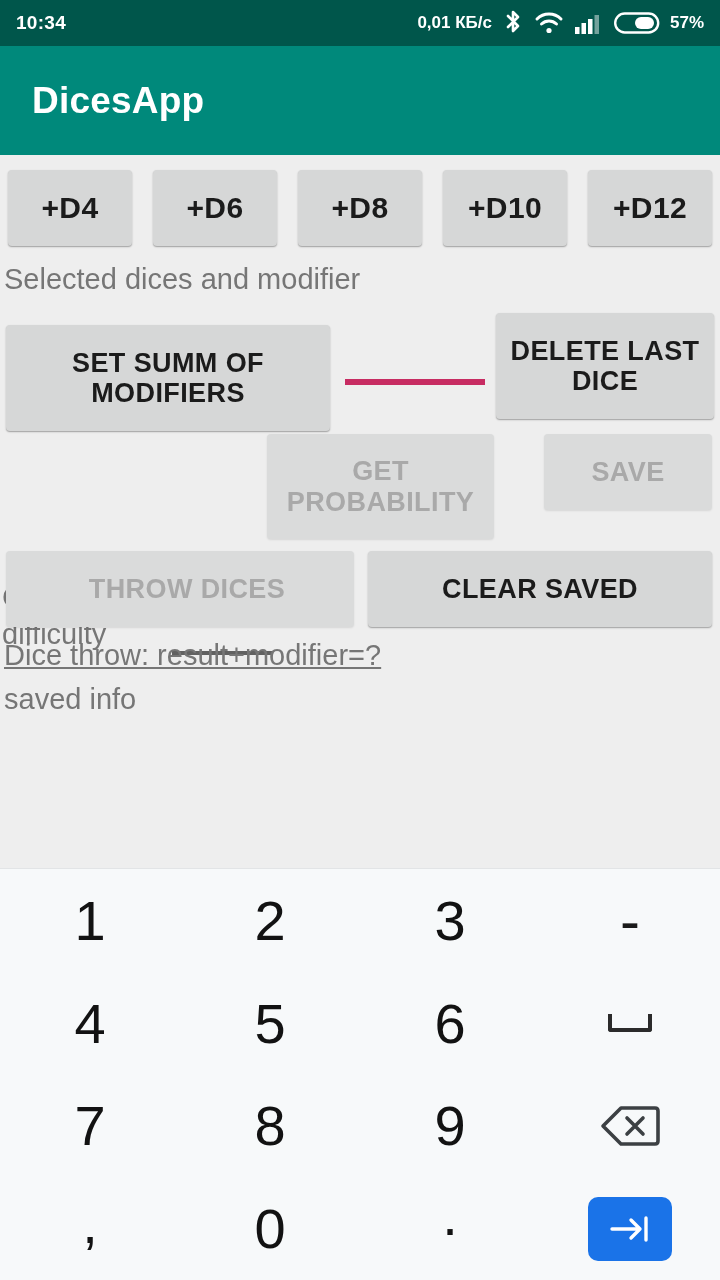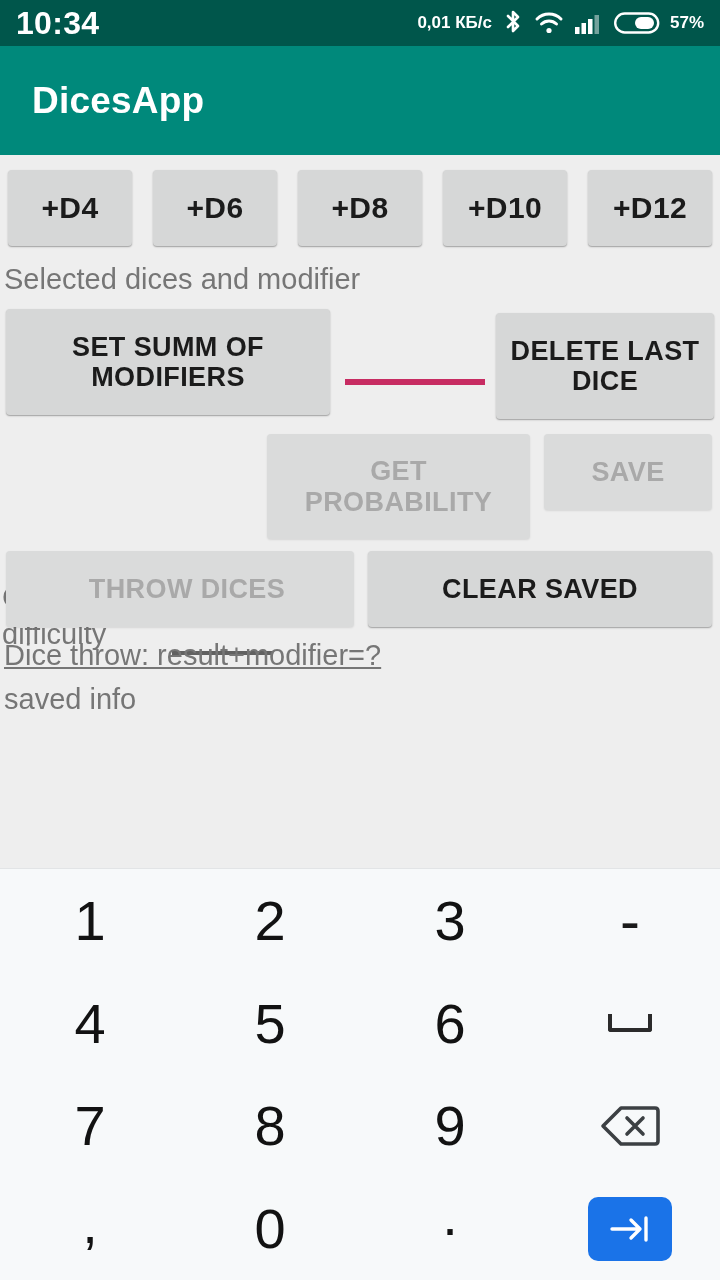--- a/index.html
+++ b/index.html
@@ -19,21 +19,21 @@
   .status-bar {
     height: 46px;
     background: #00564B;
     display: flex;
     align-items: center;
     padding: 0 16px;
     box-sizing: border-box;
     color: #ffffff;
   }
   .status-clock {
-    font-size: 32px;
+    font-size: 19px;
     font-weight: bold;
     letter-spacing: 0.3px;
   }
   .status-right {
     margin-left: auto;
     display: flex;
     align-items: center;
     gap: 10px;
   }
   .net-speed {
@@ -120,21 +120,21 @@
     position: absolute;
     color: #767676;
     font-size: 29px;
   }
   #selected-label { left: 4px; top: 108px; }
 
   
   #btn-set-summ {
     position: absolute;
     left: 6px;
-    top: 154px;
+    top: 170px;
     width: 324px;
     height: 106px;
   }
   #btn-delete-last {
     position: absolute;
     left: 496px;
     top: 158px;
     width: 218px;
     height: 106px;
   }
@@ -187,21 +187,21 @@
     position: absolute;
     left: 2px;
     bottom: 8px;
     font-size: 30px;
     color: #1b1b1b;
   }
   #btn-get-prob {
     position: absolute;
     left: 267px;
     top: 279px;
-    width: 263px;
+    width: 227px;
     height: 105px;
   }
   #btn-save {
     position: absolute;
     left: 544px;
     top: 279px;
     width: 168px;
     height: 76px;
   }
 

